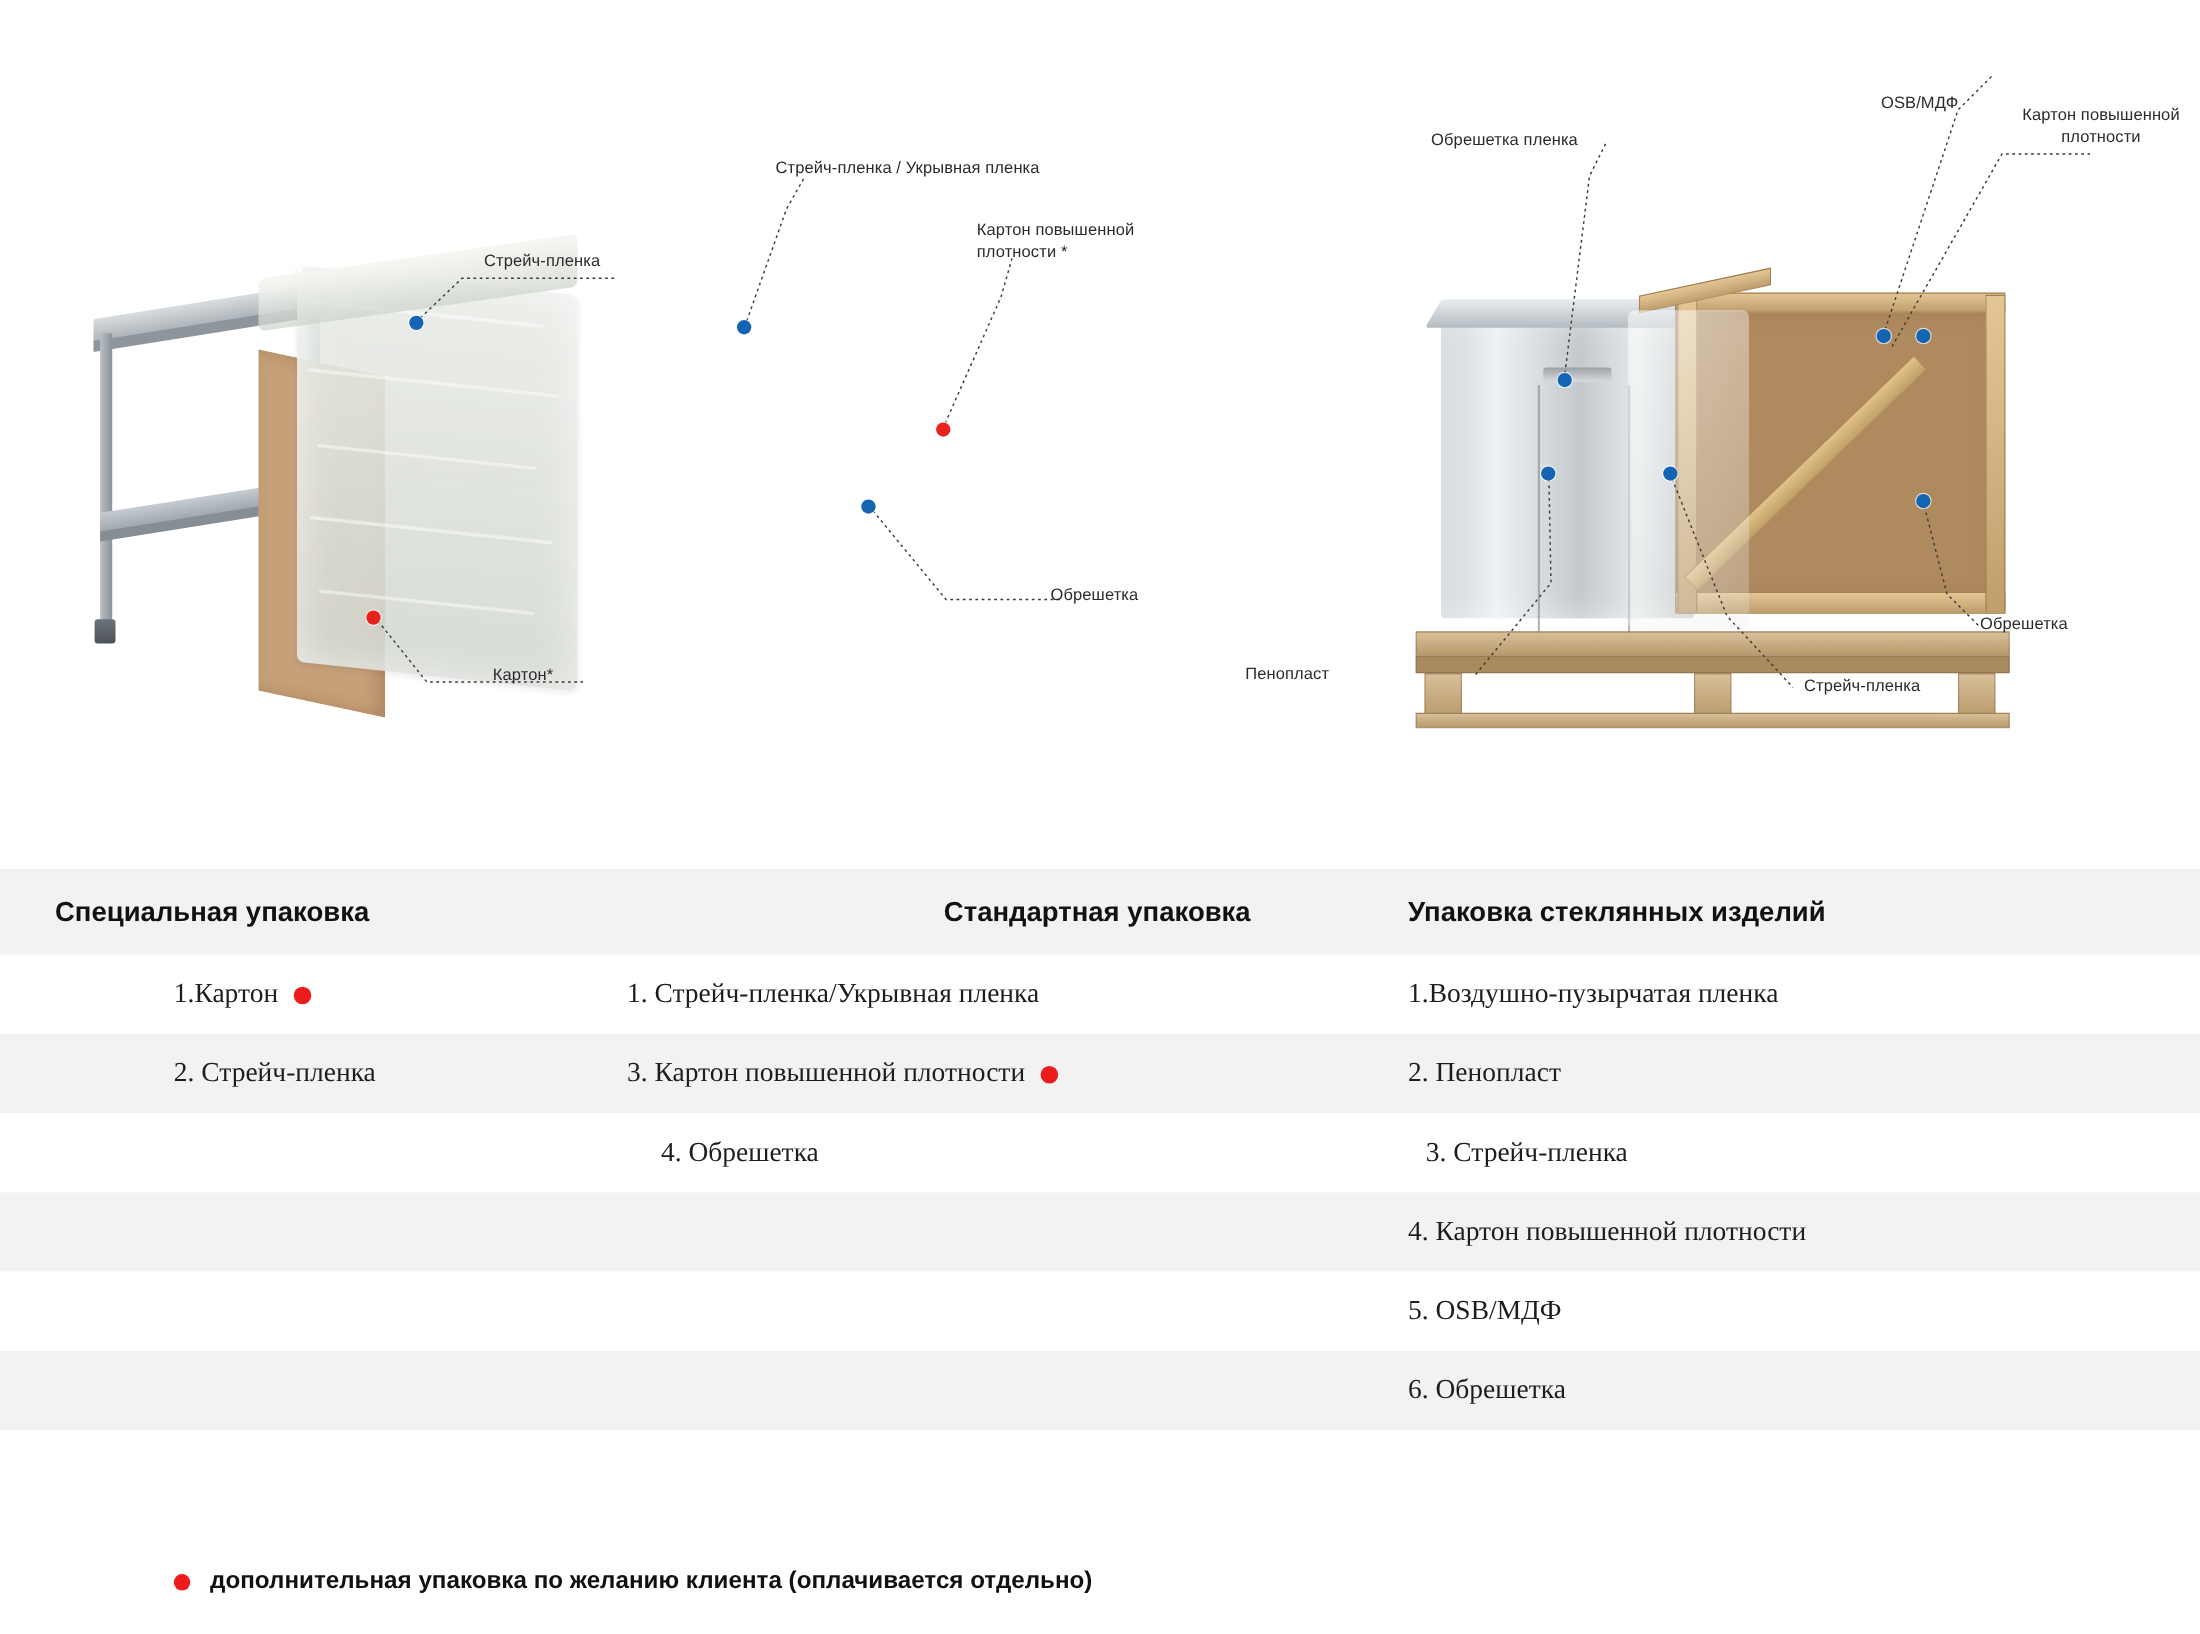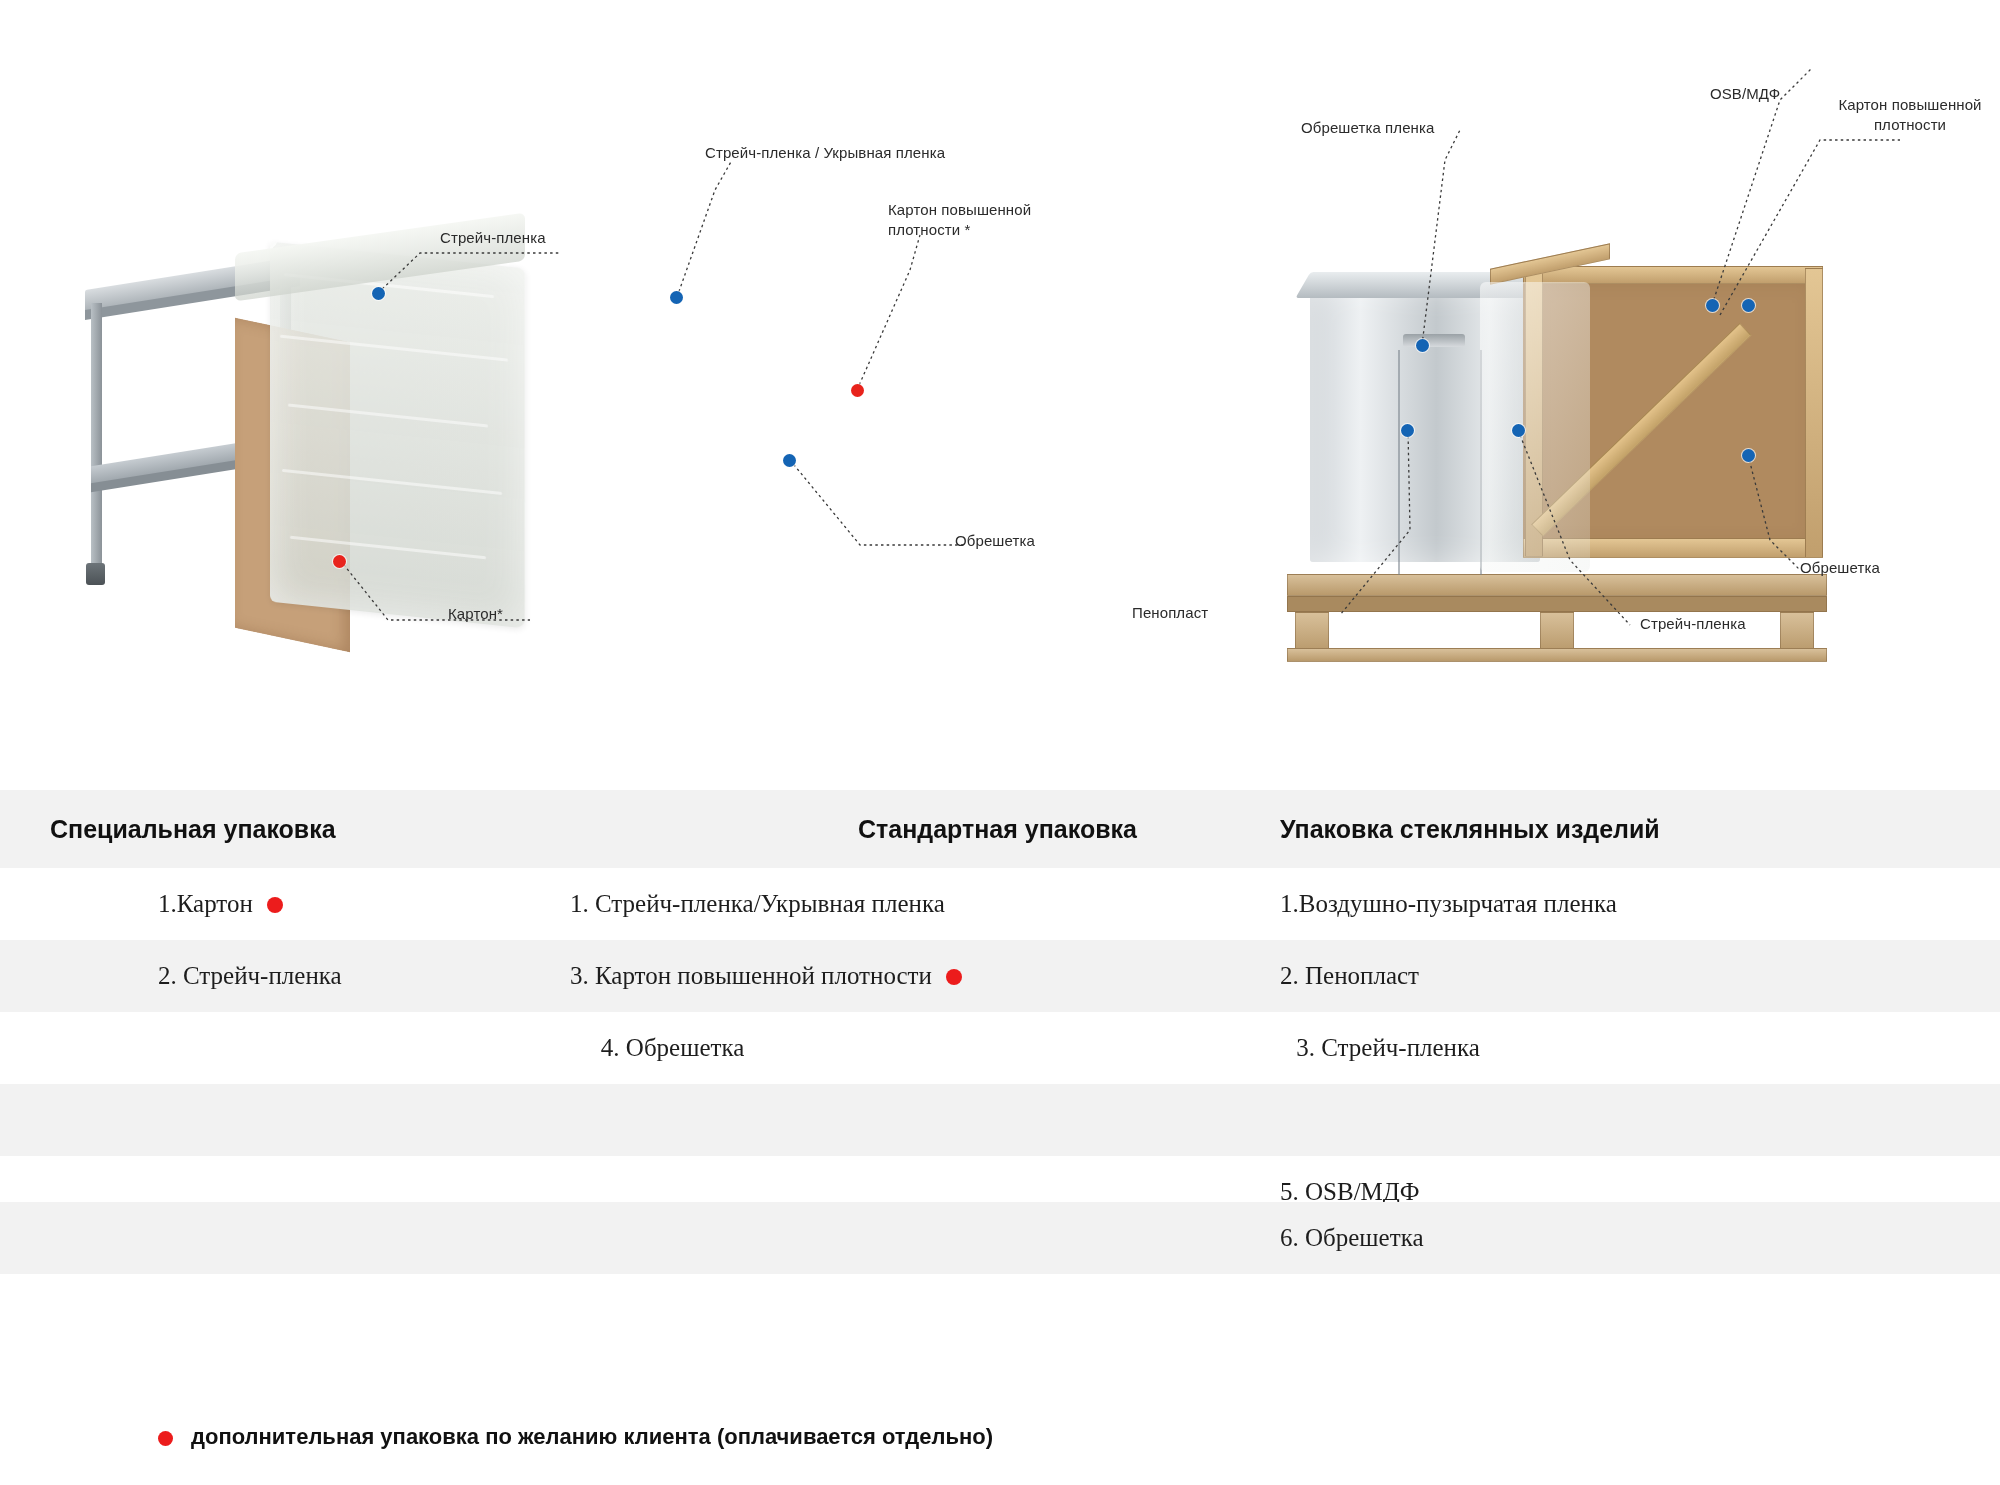--- a/index.html
+++ b/index.html
@@ -328,31 +328,34 @@
       <span>4. Обрешетка</span>
     </div>
     <div class="tcell c3">
       <span>3. Стрейч-пленка</span>
     </div>
   </div>
 
   <div class="trow tbody-row row-grey" style="top:294px;">
     <div class="tcell c1"></div>
     <div class="tcell c2"></div>
+    <div class="tcell c3">
+      <span>4. Картон повышенной плотности</span>
+    </div>
   </div>
 
   <div class="trow tbody-row row-white" style="top:366px;">
     <div class="tcell c1"></div>
     <div class="tcell c2"></div>
     <div class="tcell c3">
       <span>5. OSB/МДФ</span>
     </div>
   </div>
 
-  <div class="trow tbody-row row-grey" style="top:412px;">
+  <div class="trow tbody-row row-grey" style="top:438px;">
     <div class="tcell c1"></div>
     <div class="tcell c2"></div>
     <div class="tcell c3">
       <span>6. Обрешетка</span>
     </div>
   </div>
 
   <div class="trow tbody-row row-white" style="top:510px; height:60px;">
     <div class="tcell c1"></div>
     <div class="tcell c2"></div>

